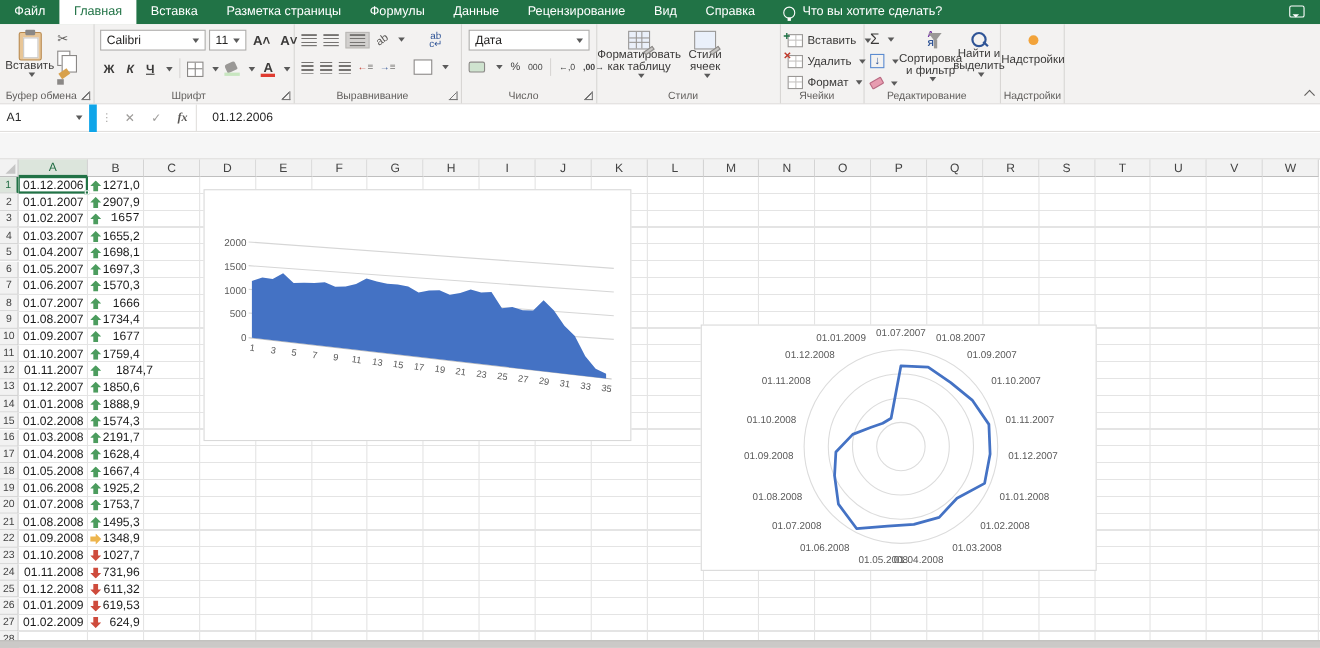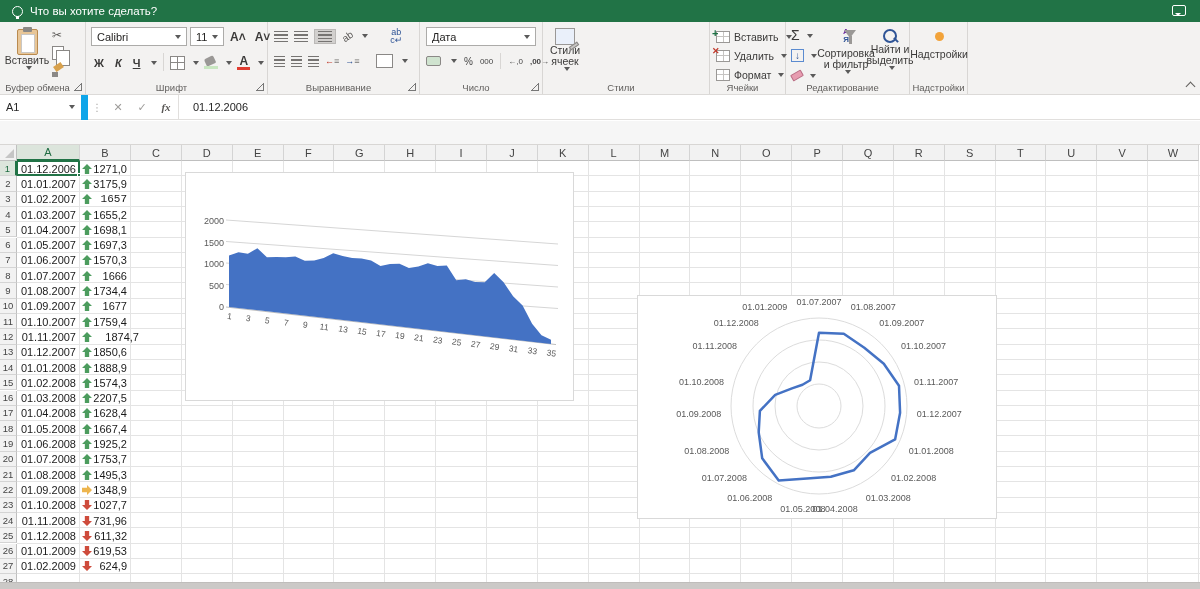--- a/index.html
+++ b/index.html
@@ -114,20 +114,31 @@
   .selbox { position:absolute; border:2px solid #217346; background:transparent; }
   .selbox .handle { position:absolute; right:-3px; bottom:-3px; width:4px; height:4px; background:#217346; border:1px solid #fff; }
   .chartbox { position:absolute; background:#fff; border:1px solid #D9D9D9; }
   .bstrip { position:absolute; left:0; bottom:0; width:1200px; height:7px; background:#CBC9C7; border-top:1px solid #BFBDBB; }
   text { font-family:"Liberation Sans",sans-serif; }
 </style>
 </head>
 <body>
 
 <div class="tabbar">
+  <div class="tabs">
+      <div class="tab">Файл</div>
+      <div class="tab active">Главная</div>
+      <div class="tab">Вставка</div>
+      <div class="tab">Разметка страницы</div>
+      <div class="tab">Формулы</div>
+      <div class="tab">Данные</div>
+      <div class="tab">Рецензирование</div>
+      <div class="tab">Вид</div>
+      <div class="tab">Справка</div>
+    </div>
   <div class="search">
     <span class="bulb"></span>
     <span>Что вы хотите сделать?</span>
   </div>
   <div class="spacer"></div>
   <div class="feedback"></div>
 </div>
 
 <div class="ribbon">
 
@@ -218,20 +229,27 @@
       <span class="vsep" style="height:16px;margin:0;"></span>
       <span style="font-size:8px;">←,0</span>
       <span style="font-size:8px;font-weight:bold;">,00→</span>
     </div>
     <div class="glabel">Число</div>
     <div class="launcher"></div>
   </div>
 
   <div class="rgroup" style="left:543px;width:167px;">
     <div style="position:absolute;left:2px;top:2px;display:flex;gap:4px;">
+      <div class="bigbtn" style="width:72px;">
+        <span class="tblic">
+            <span class="brush"></span>
+          </span>
+        <span>Форматировать как таблицу</span>
+        <span class="chv"></span>
+      </div>
       <div class="bigbtn" style="width:40px;">
         <span class="tblic" style="background:#EAF0FA;">
             <span class="brush"></span>
           </span>
         <span>Стили ячеек</span>
         <span class="chv"></span>
       </div>
     </div>
     <div class="glabel">Стили</div>
   </div>
@@ -396,21 +414,21 @@
           <path transform="rotate(0 6 6)" d="M6 0 L12 6 L8.6 6 L8.6 12 L3.4 12 L3.4 6 L0 6 Z" fill="#4C9C5E"></path>
         </svg>
       </span>
       <div class="cellv num" style="left: 63px; width: 51px; top: 0px;">1271,0</div>
       <div class="cellv num" style="left: 0px; width: 63px; top: 15.3px;">01.01.2007</div>
       <span class="trend" style="left: 65px; top: 15.3px;">
         <svg width="10" height="10" viewBox="0 0 12 12">
           <path transform="rotate(0 6 6)" d="M6 0 L12 6 L8.6 6 L8.6 12 L3.4 12 L3.4 6 L0 6 Z" fill="#4C9C5E"></path>
         </svg>
       </span>
-      <div class="cellv num" style="left: 63px; width: 51px; top: 15.3px;">3175,9</div>
+      <div class="cellv num" style="left: 63px; width: 51px; top: 15.3px;">2907,9</div>
       <div class="cellv num" style="left: 0px; width: 63px; top: 30.6px;">01.02.2007</div>
       <span class="trend" style="left: 65px; top: 30.6px;">
         <svg width="10" height="10" viewBox="0 0 12 12">
           <path transform="rotate(0 6 6)" d="M6 0 L12 6 L8.6 6 L8.6 12 L3.4 12 L3.4 6 L0 6 Z" fill="#4C9C5E"></path>
         </svg>
       </span>
       <div class="cellv num" style="left: 63px; width: 51px; top: 30.6px; font-family: Liberation Mono, monospace;">1657</div>
       <div class="cellv num" style="left: 0px; width: 63px; top: 45.9px;">01.03.2007</div>
       <span class="trend" style="left: 65px; top: 45.9px;">
         <svg width="10" height="10" viewBox="0 0 12 12">
@@ -494,21 +512,21 @@
           <path transform="rotate(0 6 6)" d="M6 0 L12 6 L8.6 6 L8.6 12 L3.4 12 L3.4 6 L0 6 Z" fill="#4C9C5E"></path>
         </svg>
       </span>
       <div class="cellv num" style="left: 63px; width: 51px; top: 214.2px;">1574,3</div>
       <div class="cellv num" style="left: 0px; width: 63px; top: 229.5px;">01.03.2008</div>
       <span class="trend" style="left: 65px; top: 229.5px;">
         <svg width="10" height="10" viewBox="0 0 12 12">
           <path transform="rotate(0 6 6)" d="M6 0 L12 6 L8.6 6 L8.6 12 L3.4 12 L3.4 6 L0 6 Z" fill="#4C9C5E"></path>
         </svg>
       </span>
-      <div class="cellv num" style="left: 63px; width: 51px; top: 229.5px;">2207,5</div>
+      <div class="cellv num" style="left: 63px; width: 51px; top: 229.5px;">2191,7</div>
       <div class="cellv num" style="left: 0px; width: 63px; top: 244.8px;">01.04.2008</div>
       <span class="trend" style="left: 65px; top: 244.8px;">
         <svg width="10" height="10" viewBox="0 0 12 12">
           <path transform="rotate(0 6 6)" d="M6 0 L12 6 L8.6 6 L8.6 12 L3.4 12 L3.4 6 L0 6 Z" fill="#4C9C5E"></path>
         </svg>
       </span>
       <div class="cellv num" style="left: 63px; width: 51px; top: 244.8px;">1628,4</div>
       <div class="cellv num" style="left: 0px; width: 63px; top: 260.1px;">01.05.2008</div>
       <span class="trend" style="left: 65px; top: 260.1px;">
         <svg width="10" height="10" viewBox="0 0 12 12">

